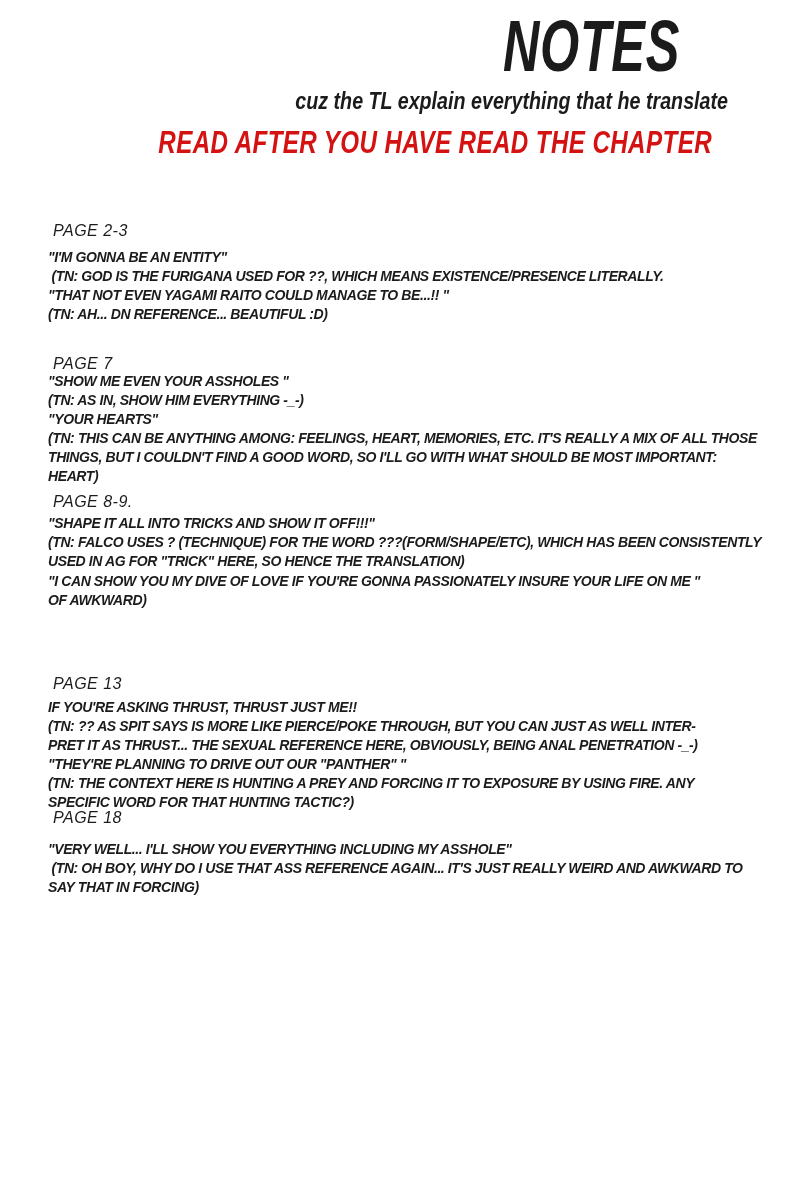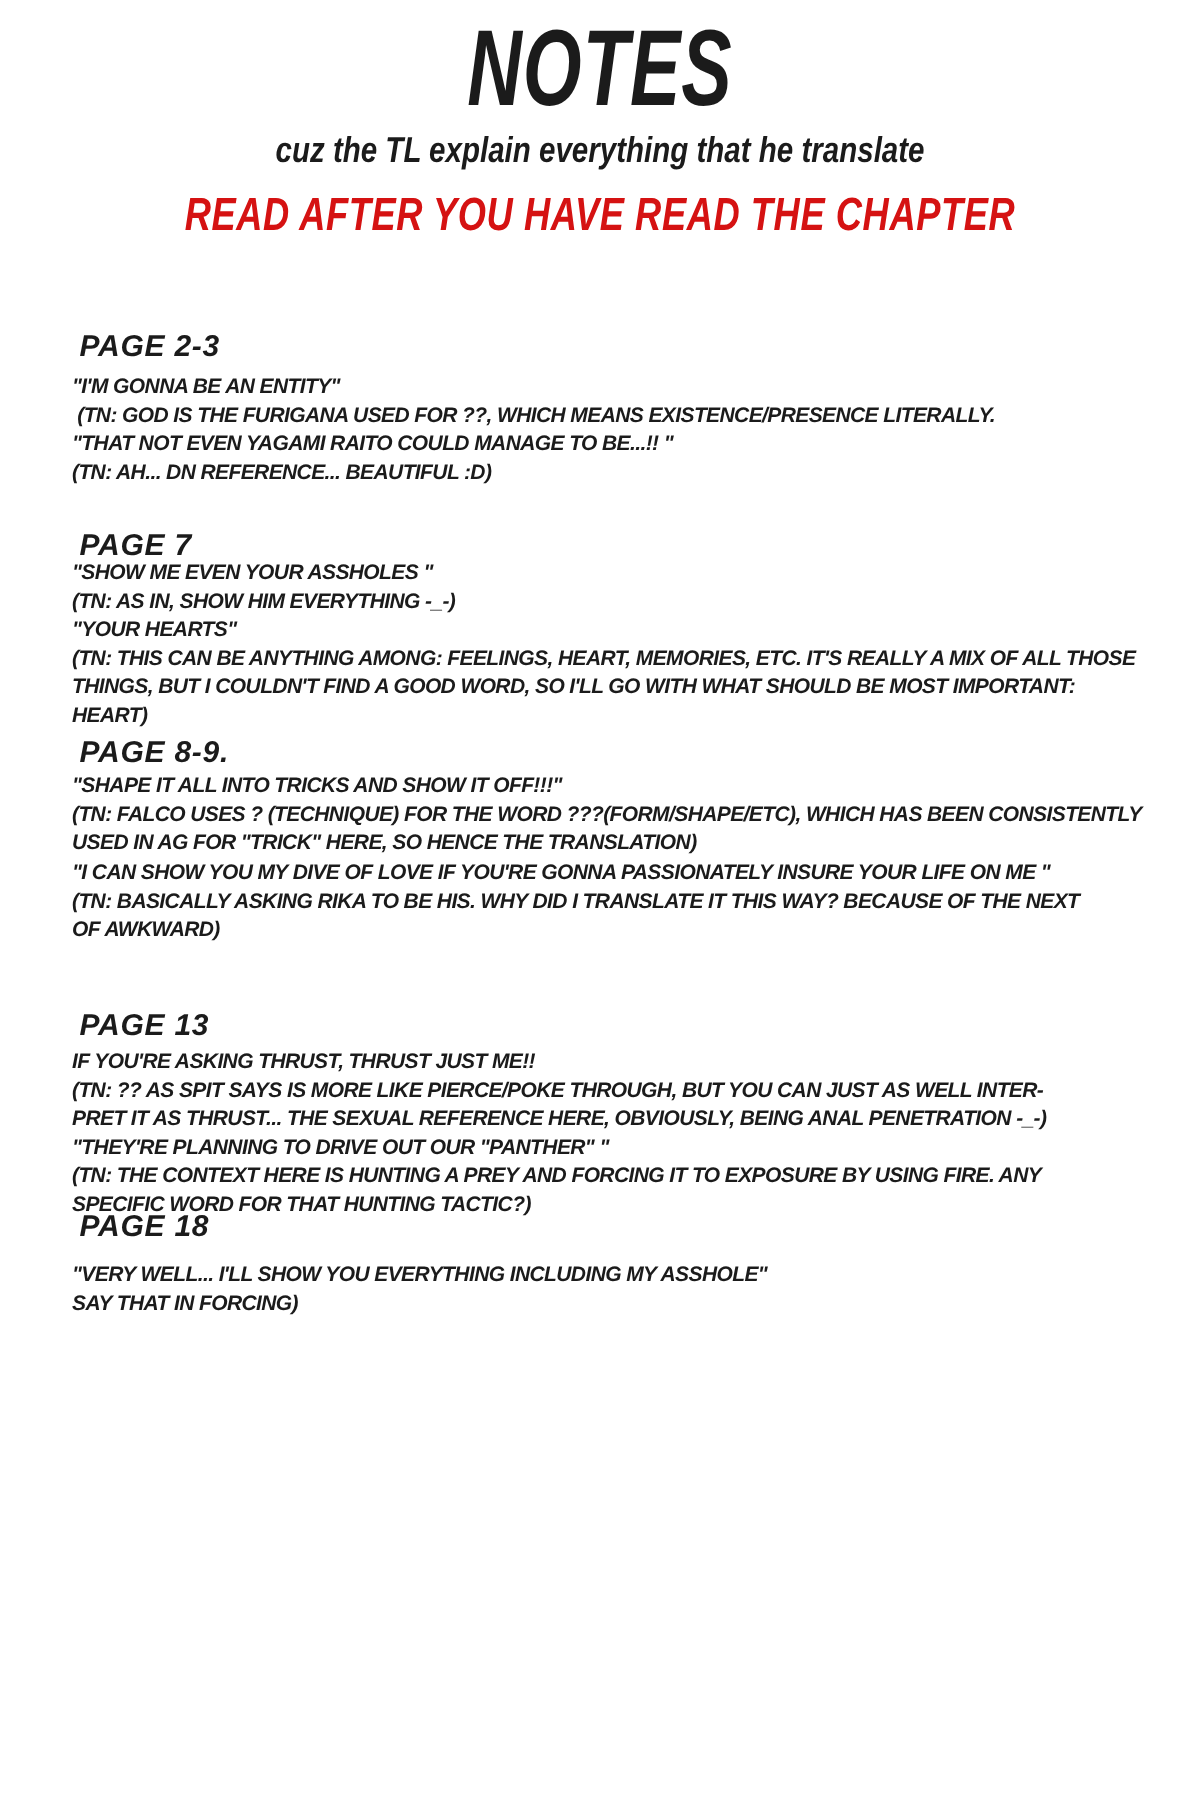--- a/index.html
+++ b/index.html
@@ -15,21 +15,21 @@
     overflow: hidden;
     color: #1b1b1b;
     font-family: "Liberation Sans", "DejaVu Sans", sans-serif;
     font-style: italic;
   }
   .header {
     position: absolute;
     top: 8px;
     left: 0;
     width: 800px;
-    text-align: center;
+    text-align: right;
   }
   .title {
     font-size: 72px;
     font-weight: bold;
     line-height: 76px;
     letter-spacing: 1px;
     transform: scaleX(0.70);
     transform-origin: 50% 50%;
     white-space: pre;
   }
@@ -52,22 +52,22 @@
     transform: scaleX(0.78);
     transform-origin: 50% 50%;
     white-space: pre;
   }
   .section {
     position: absolute;
     left: 48px;
     width: 748px;
   }
   .heading {
-    font-size: 20px;
-    font-weight: bold;
+    font-size: 16px;
+    font-weight: normal;
     line-height: 24px;
     letter-spacing: 0.5px;
     padding-left: 5px;
     white-space: pre;
   }
   .line {
     font-size: 14px;
     font-weight: bold;
     line-height: 19px;
     letter-spacing: -0.4px;
@@ -124,38 +124,38 @@
     <div class="body">
       <div class="line">"SHAPE IT ALL INTO TRICKS AND SHOW IT OFF!!!"</div>
       <div class="line">(TN: FALCO USES ? (TECHNIQUE) FOR THE WORD ???(FORM/SHAPE/ETC), WHICH HAS BEEN CONSISTENTLY</div>
       <div class="line">USED IN AG FOR "TRICK" HERE, SO HENCE THE TRANSLATION)</div>
     </div>
   </div>
 
   <div class="section" id="s3">
     <div class="body">
       <div class="line">"I CAN SHOW YOU MY DIVE OF LOVE IF YOU'RE GONNA PASSIONATELY INSURE YOUR LIFE ON ME "</div>
-      <div class="line">(TN: BASICALLY ASKING RIKA TO BE HIS. WHY DID I TRANSLATE IT THIS WAY? BECAUSE OF THE NEXT</div>
       <div class="line">OF AWKWARD)</div>
     </div>
   </div>
 
   <div class="section" id="s4">
     <div class="heading">PAGE 13</div>
     <div class="body">
       <div class="line">IF YOU'RE ASKING THRUST, THRUST JUST ME!!</div>
       <div class="line">(TN: ?? AS SPIT SAYS IS MORE LIKE PIERCE/POKE THROUGH, BUT YOU CAN JUST AS WELL INTER-</div>
       <div class="line">PRET IT AS THRUST... THE SEXUAL REFERENCE HERE, OBVIOUSLY, BEING ANAL PENETRATION -_-)</div>
       <div class="line">"THEY'RE PLANNING TO DRIVE OUT OUR "PANTHER" "</div>
       <div class="line">(TN: THE CONTEXT HERE IS HUNTING A PREY AND FORCING IT TO EXPOSURE BY USING FIRE. ANY</div>
       <div class="line">SPECIFIC WORD FOR THAT HUNTING TACTIC?)</div>
     </div>
   </div>
 
   <div class="section" id="s5">
     <div class="heading">PAGE 18</div>
     <div class="body">
       <div class="line">"VERY WELL... I'LL SHOW YOU EVERYTHING INCLUDING MY ASSHOLE"</div>
+      <div class="line"> (TN: OH BOY, WHY DO I USE THAT ASS REFERENCE AGAIN... IT'S JUST REALLY WEIRD AND AWKWARD TO</div>
       <div class="line">SAY THAT IN FORCING)</div>
     </div>
   </div>
 
 </div>
 
 </body></html>

